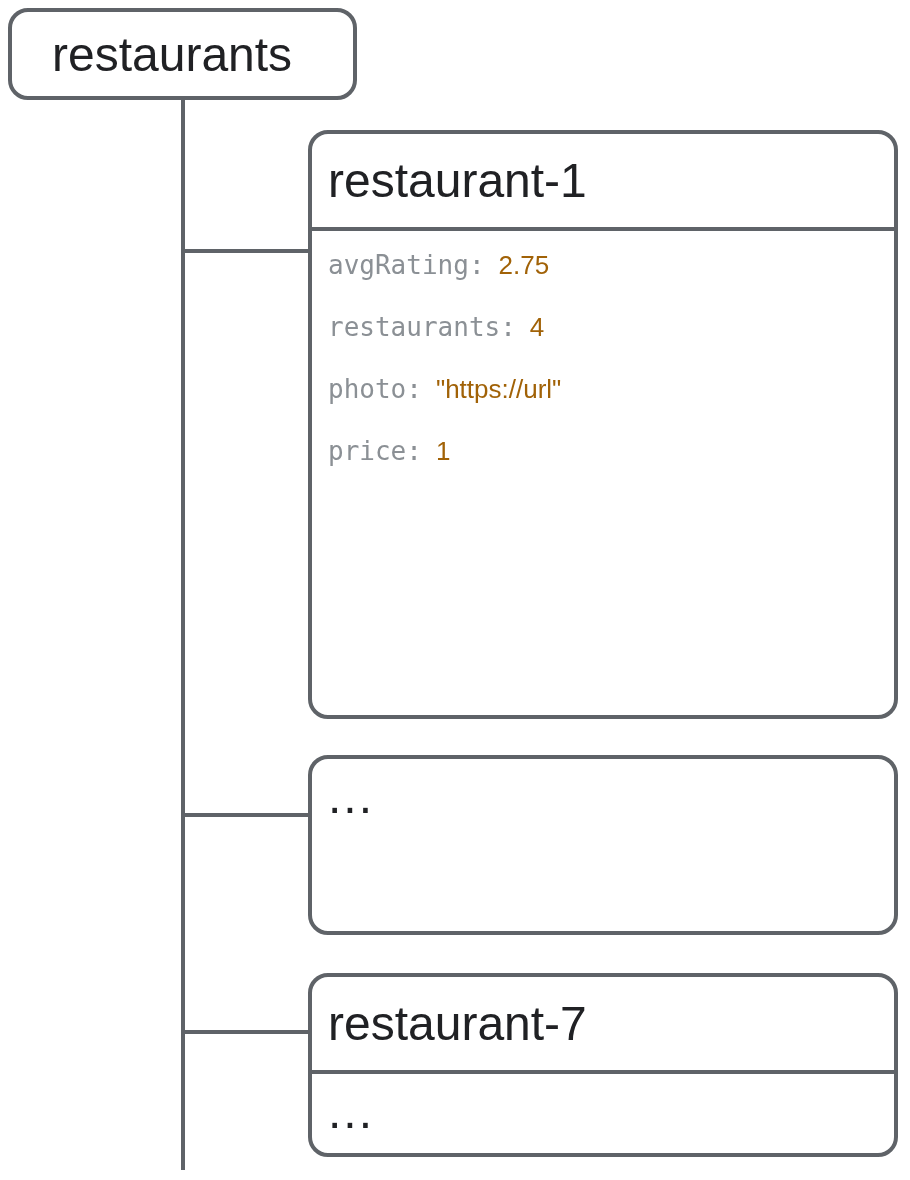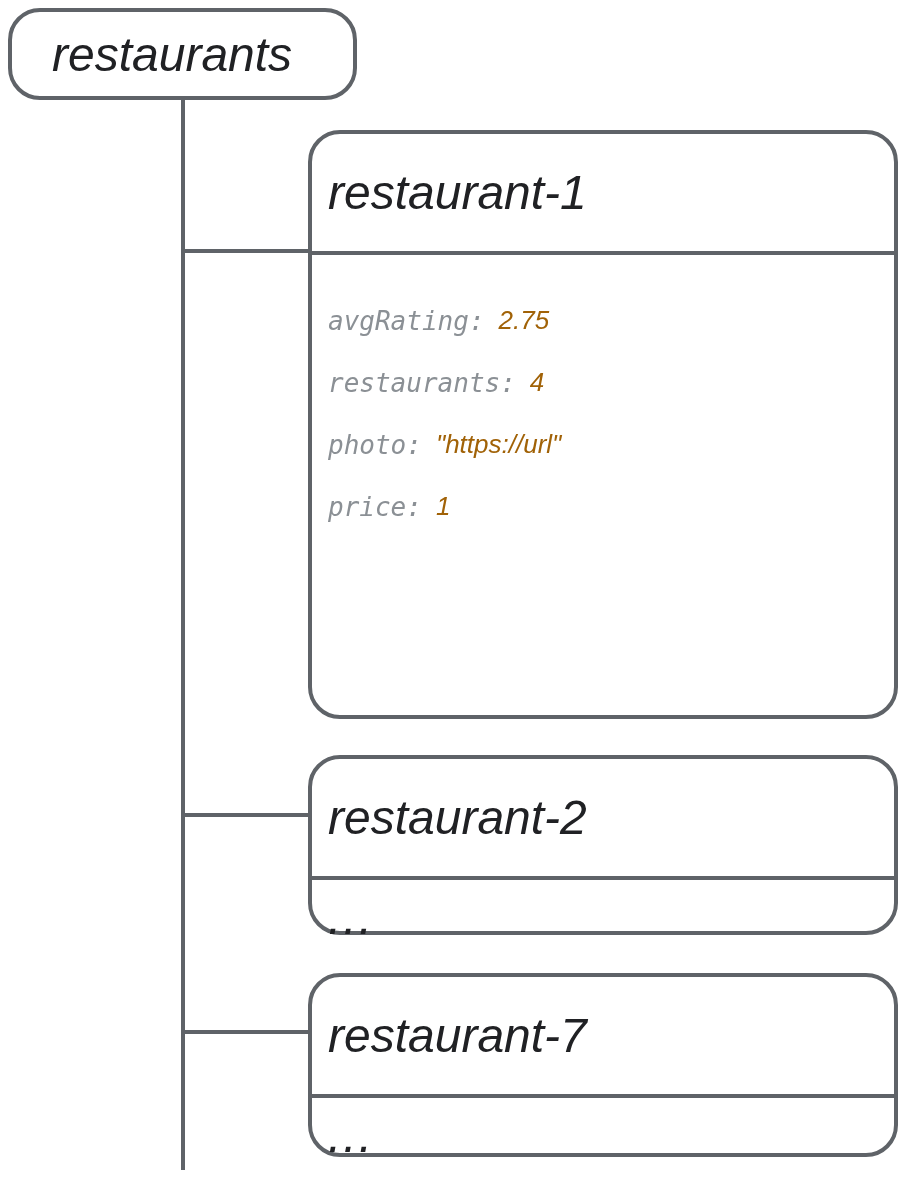--- a/index.html
+++ b/index.html
@@ -6,49 +6,48 @@
   .canvas {
     position:relative;
     width:910px; height:1180px;
     background:#ffffff;
     font-family:"Liberation Sans", sans-serif;
     overflow:hidden;
   }
   .line { position:absolute; background:#5f6368; }
   .box  {
     position:absolute; box-sizing:border-box;
-    border:4px solid #5f6368; border-radius:32px;
+    border:4px solid #5f6368; border-radius:20px;
     background:#ffffff;
-    font-style:italic;
   }
   .root-box {
     left:8px; top:8px; width:349px; height:92px;
     display:flex; align-items:center;
     padding-left:40px;
     font-size:48px; color:#202124;
   }
   .trunk { left:181px; top:100px; width:4px; height:1070px; }
   .conn  { height:4px; left:181px; width:129px; }
   .conn-1 { top:249px; }
   .conn-2 { top:813px; }
   .conn-3 { top:1030px; }
   .card { left:308px; width:590px; }
   .card-1 { top:130px; height:589px; }
   .card-2 { top:755px; height:180px; }
   .card-3 { top:973px; height:184px; }
   .card-header {
     height:93px;
     border-bottom:4px solid #5f6368;
     display:flex; align-items:center;
-    padding:12px 16px;
+    padding:0 16px;
     font-size:48px; color:#202124;
     white-space:nowrap; overflow:hidden;
   }
   .card-body { padding:19px 16px 0 16px; }
-  .field-row { display:flex; align-items:flex-end; height:62px; }
+  .field-row { display:flex; align-items:flex-start; height:62px; }
   .key {
     font-family:"DejaVu Sans Mono","Liberation Mono", monospace;
     font-size:26px; color:#8b9095;
     margin-right:14px; white-space:pre;
   }
   .value { font-size:26px; color:#a16207; white-space:pre; }
   .dots-body {
     height:75px;
     display:flex; align-items:center;
     padding-left:16px;
@@ -86,21 +85,20 @@
         <span class="value">"https://url"</span>
       </div>
       <div class="field-row">
         <span class="key">price:</span>
         <span class="value">1</span>
       </div>
     </div>
   </div>
 
   <div class="box card card-2">
-    <div class="card-header">restaurant-2</div>
     <div class="dots-body">...</div>
   </div>
 
   <div class="box card card-3">
     <div class="card-header">restaurant-7</div>
     <div class="dots-body">...</div>
   </div>
 
 </div>
 

